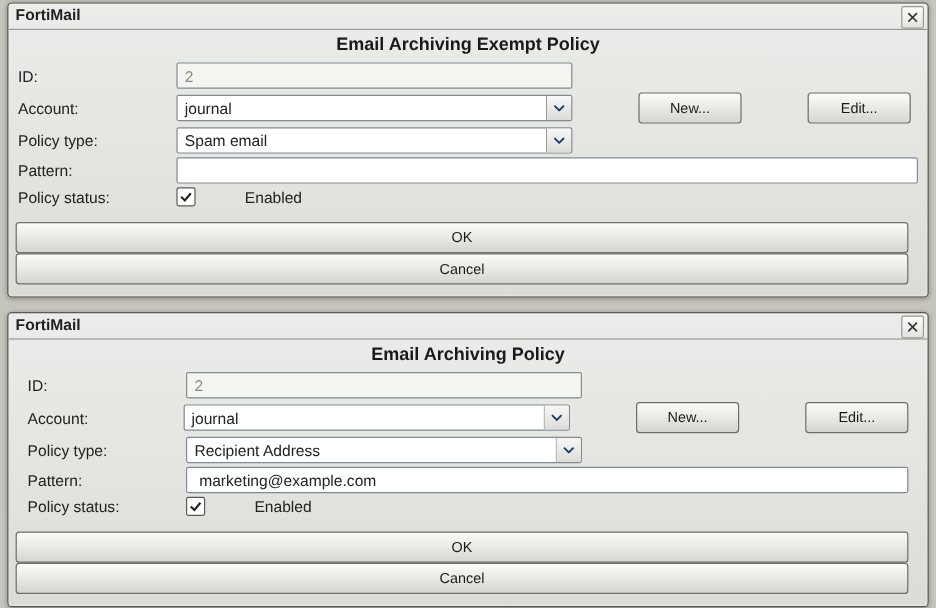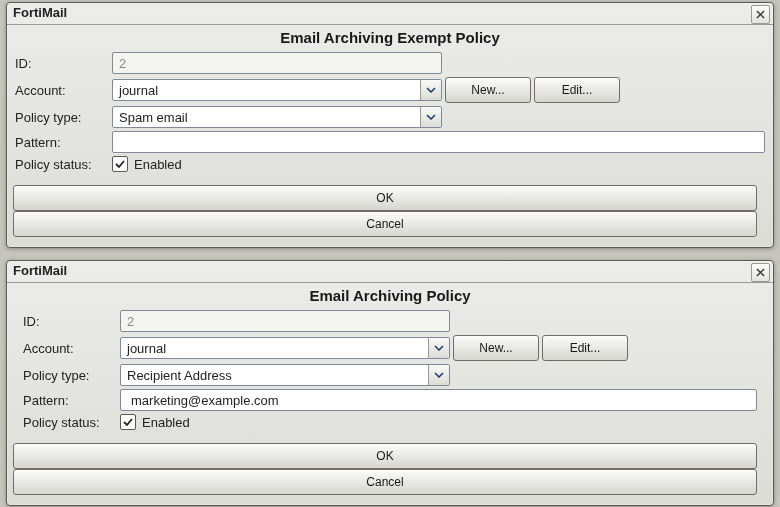--- a/index.html
+++ b/index.html
@@ -57,20 +57,21 @@
     margin: 4px 0 6px 0;
     color: #1a1a1a;
   }
   .form {
     padding: 0 8px 2px 8px;
   }
   .row {
     display: flex;
     align-items: center;
     margin: 3px 0;
+    gap: 35px;
   }
   .label {
     width: 95px;
     color: #222;
     padding-right: 2px;
   }
   .field-text, .field-select, .field-disabled {
     height: 22px;
     border: 1px solid #7f8b96;
     background: #fff;
@@ -109,21 +110,21 @@
     height: 24px;
     min-width: 60px;
     padding: 0 12px;
     border: 1px solid #6f6f68;
     border-radius: 3px;
     background: linear-gradient(#fbfbf9, #d6d6d0);
     font-size: 12px;
     color: #1a1a1a;
     cursor: pointer;
     box-shadow: inset 0 1px 0 rgba(255,255,255,0.6);
-    margin-left: 3px;
+    margin-left: 20px;
     display: inline-flex;
     align-items: center;
     justify-content: center;
   }
   .actions {
     padding: 8px 6px 10px 6px;
     display: flex;
     flex-direction: column;
   }
   .actions .btn { margin-left: 0; margin-right: 10px; min-width: 50px; }

